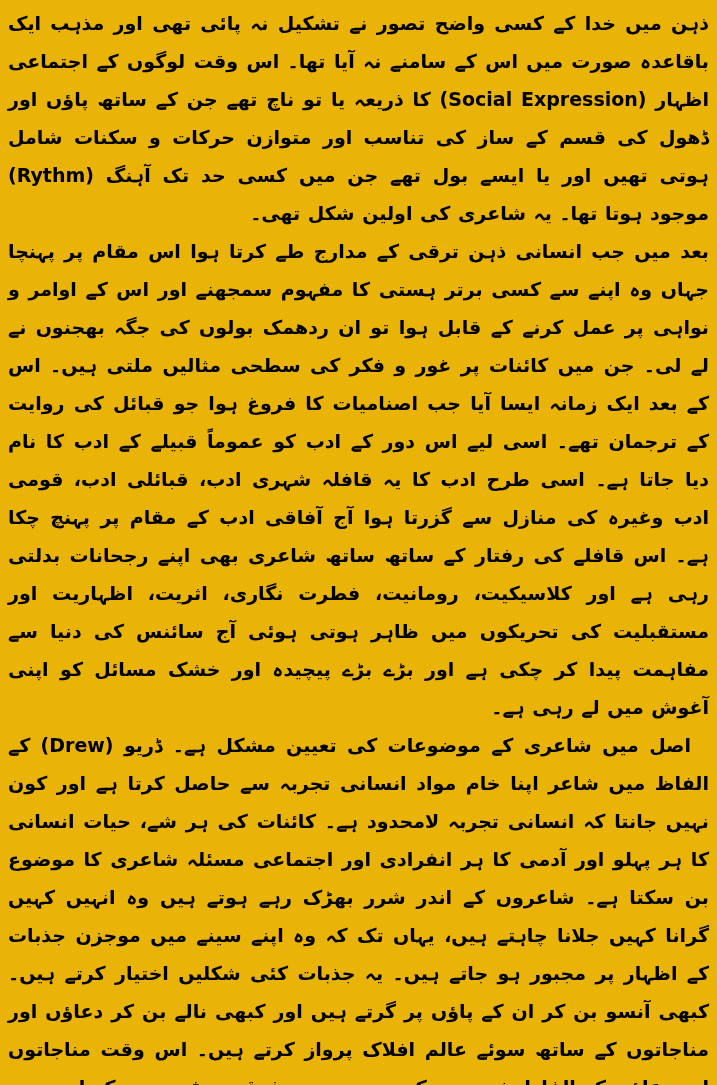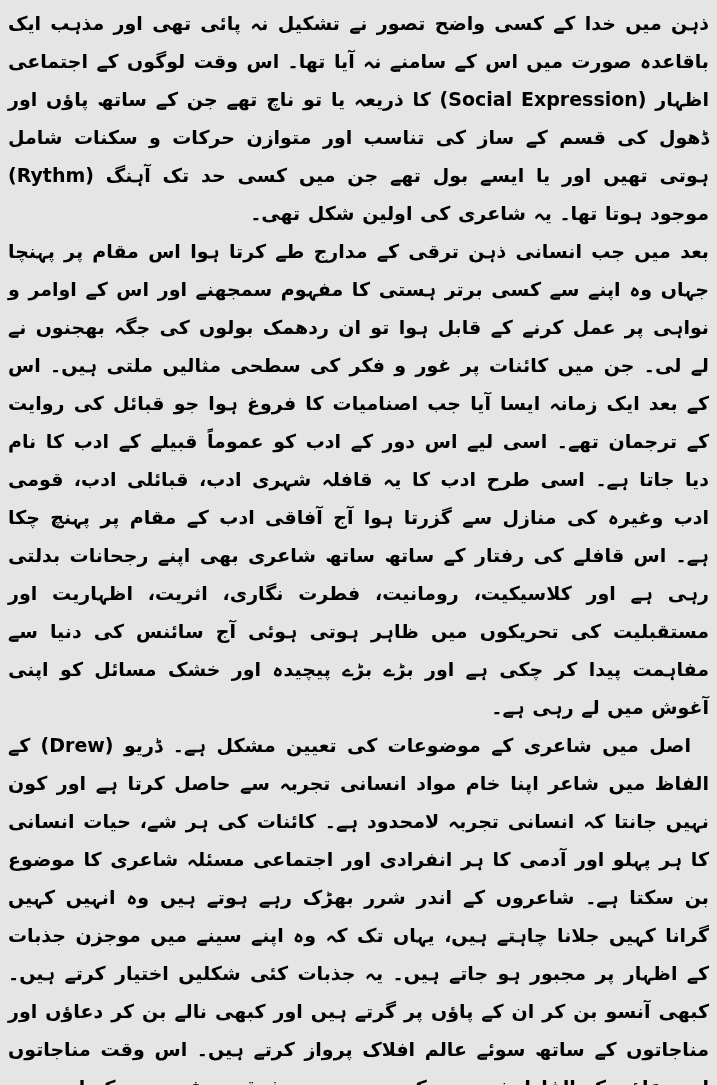--- a/index.html
+++ b/index.html
@@ -10,21 +10,21 @@
   body {
     width: 717px;
     height: 1085px;
     overflow: hidden;
     font-family: "DejaVu Sans", sans-serif;
   }
   .page {
     box-sizing: border-box;
     width: 717px;
     height: 1085px;
-    background: #e5e5e5;
+    background: #eab308;
     color: #000000;
     direction: rtl;
     padding: 4px 8px 0 8px;
   }
   .para {
     margin: 0;
     font-size: 19px;
     font-weight: bold;
     line-height: 38px;
     text-align: justify;

